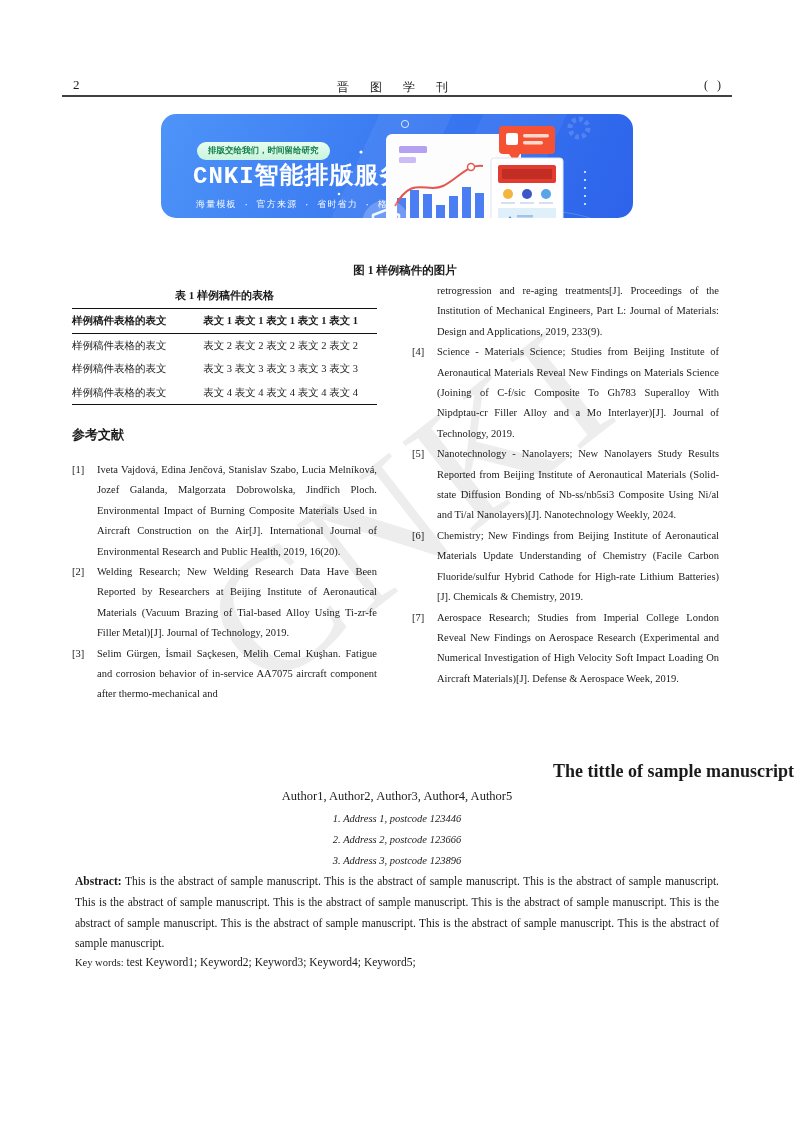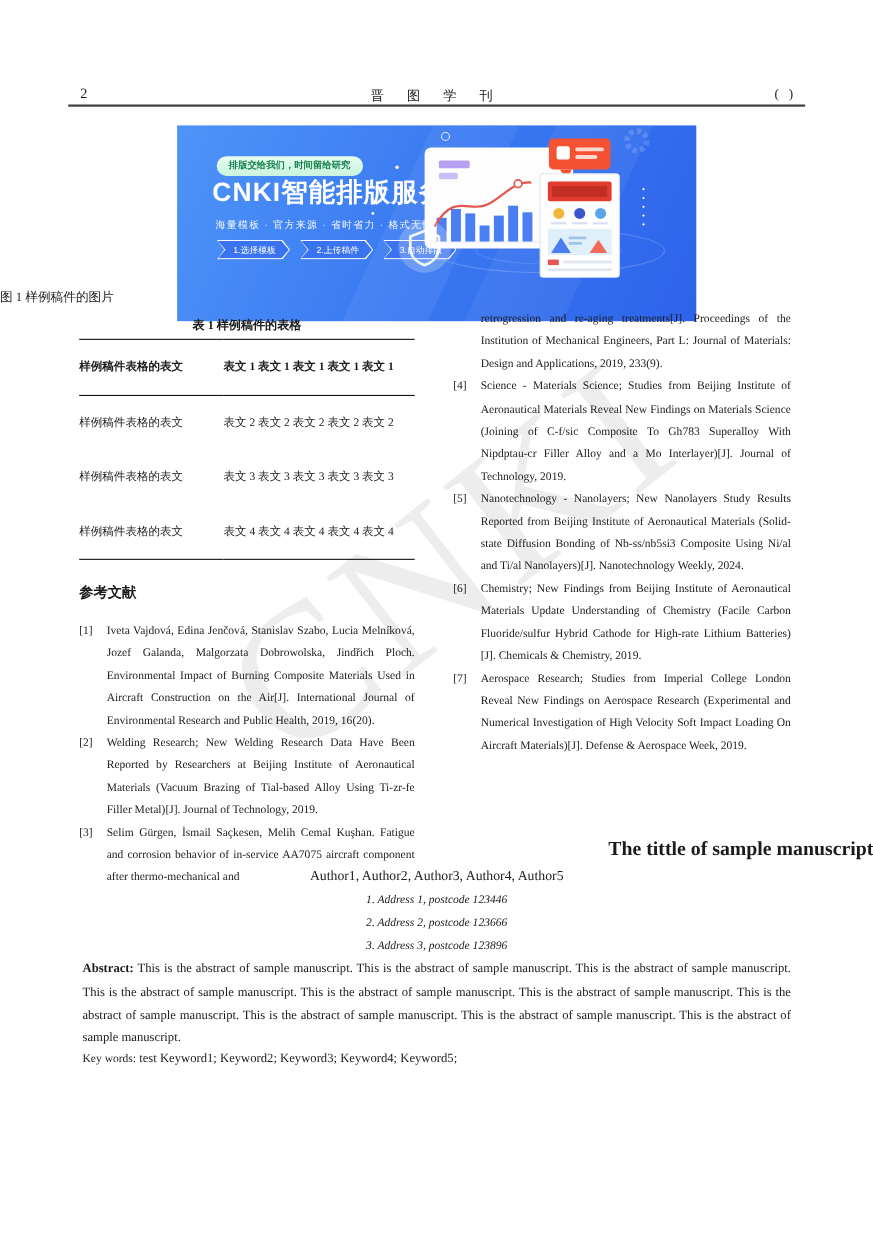--- a/index.html
+++ b/index.html
@@ -12,52 +12,52 @@
     transform:rotate(-38deg);font-family:"Liberation Serif",serif;user-select:none;}
 
   
   .hdr-num{position:absolute;left:73px;top:77px;font-size:13px;z-index:1;}
   .hdr-title{position:absolute;left:0;right:0;top:79px;text-align:center;font-size:12px;
     letter-spacing:9px;z-index:1;}
   .hdr-issue{position:absolute;right:70px;top:78px;font-size:12px;letter-spacing:3px;z-index:1;}
   .hdr-rule{position:absolute;left:62px;right:62px;top:95px;height:2px;background:#3f3f3f;z-index:1;}
 
   
-  .banner{position:absolute;left:161px;top:114px;width:472px;height:178px;border-radius:0;
+  .banner{position:absolute;left:161px;top:114px;width:472px;height:104px;border-radius:15px;
     background:linear-gradient(115deg,#4e94f8 0%,#3b7bf2 45%,#2d63eb 100%);overflow:hidden;
-    font-family:Liberation Sans, sans-serif;z-index:1;}
+    font-family:Liberation Mono, monospace;z-index:1;}
   .banner::before{content:"";position:absolute;inset:0;
     background:linear-gradient(115deg,transparent 42%,rgba(255,255,255,0.06) 42%,rgba(255,255,255,0.06) 56%,transparent 56%),
                linear-gradient(115deg,transparent 62%,rgba(255,255,255,0.05) 62%,rgba(255,255,255,0.05) 78%,transparent 78%);}
   .pill{position:absolute;left:36px;top:28px;padding:3px 11px;border-radius:999px;
     background:linear-gradient(180deg,#e7fdf0,#c9f4dd);color:#15804f;font-size:8.5px;font-weight:700;}
   .bn-title{position:absolute;left:32px;top:45px;font-size:24px;font-weight:700;color:#ffffff;letter-spacing:1px;}
   .bn-sub{position:absolute;left:35px;top:84px;font-size:9px;color:rgba(255,255,255,0.95);letter-spacing:1.2px;}
   .steps{position:absolute;left:36px;top:104px;display:flex;gap:9px;}
   .step{position:relative;display:inline-block;background:rgba(255,255,255,0.95);
     clip-path:polygon(0 0,calc(100% - 7px) 0,100% 50%,calc(100% - 7px) 100%,0 100%,7px 50%);}
   .step-bg{position:absolute;inset:1px;background:#3a73f0;
     clip-path:polygon(0 0,calc(100% - 7px) 0,100% 50%,calc(100% - 7px) 100%,0 100%,7px 50%);}
   .step-label{position:relative;display:block;padding:3.5px 13px 3.5px 15px;font-size:8px;color:#ffffff;text-align:right;}
   .bn-art{position:absolute;right:2px;top:0;}
 
   
-  .fig-caption{position:absolute;left:0;right:0;top:263px;text-align:left;
-    font-size:11.5px;font-weight:400;z-index:1;}
+  .fig-caption{position:absolute;left:16px;right:0;top:263px;text-align:center;
+    font-size:11.5px;font-weight:700;z-index:1;}
 
   
   .col-left{position:absolute;left:72px;top:288px;width:305px;z-index:1;}
   .col-right{position:absolute;left:412px;top:281px;width:307px;z-index:1;}
 
   .sec-heading{font-size:13px;font-weight:700;margin:0 0 16px 0;}
   .sec-heading .num{display:inline-block;margin-right:14px;}
   .tbl-caption{text-align:center;font-size:11px;font-weight:700;margin:0 0 5px 0;}
   table.sample{width:100%;border-collapse:collapse;font-size:10.5px;
     border-top:1.6px solid #111;border-bottom:1.6px solid #111;}
-  table.sample td{padding:18px 0;line-height:13.5px;vertical-align:middle;}
+  table.sample td{padding:5px 0;line-height:13.5px;vertical-align:middle;}
   table.sample thead td{font-weight:700;border-bottom:0.8px solid #111;}
   td.c1{width:43%;}
 
   .refs-heading{font-size:13px;font-weight:700;margin:21px 0 16px 0;}
   .ref{position:relative;padding-left:25px;font-size:10.5px;line-height:20.4px;
     text-align:justify;margin:0;}
   .ref .lbl{position:absolute;left:0;top:0;}
 
   
   .ms-title{position:absolute;left:0;right:0;top:761px;text-align:right;

